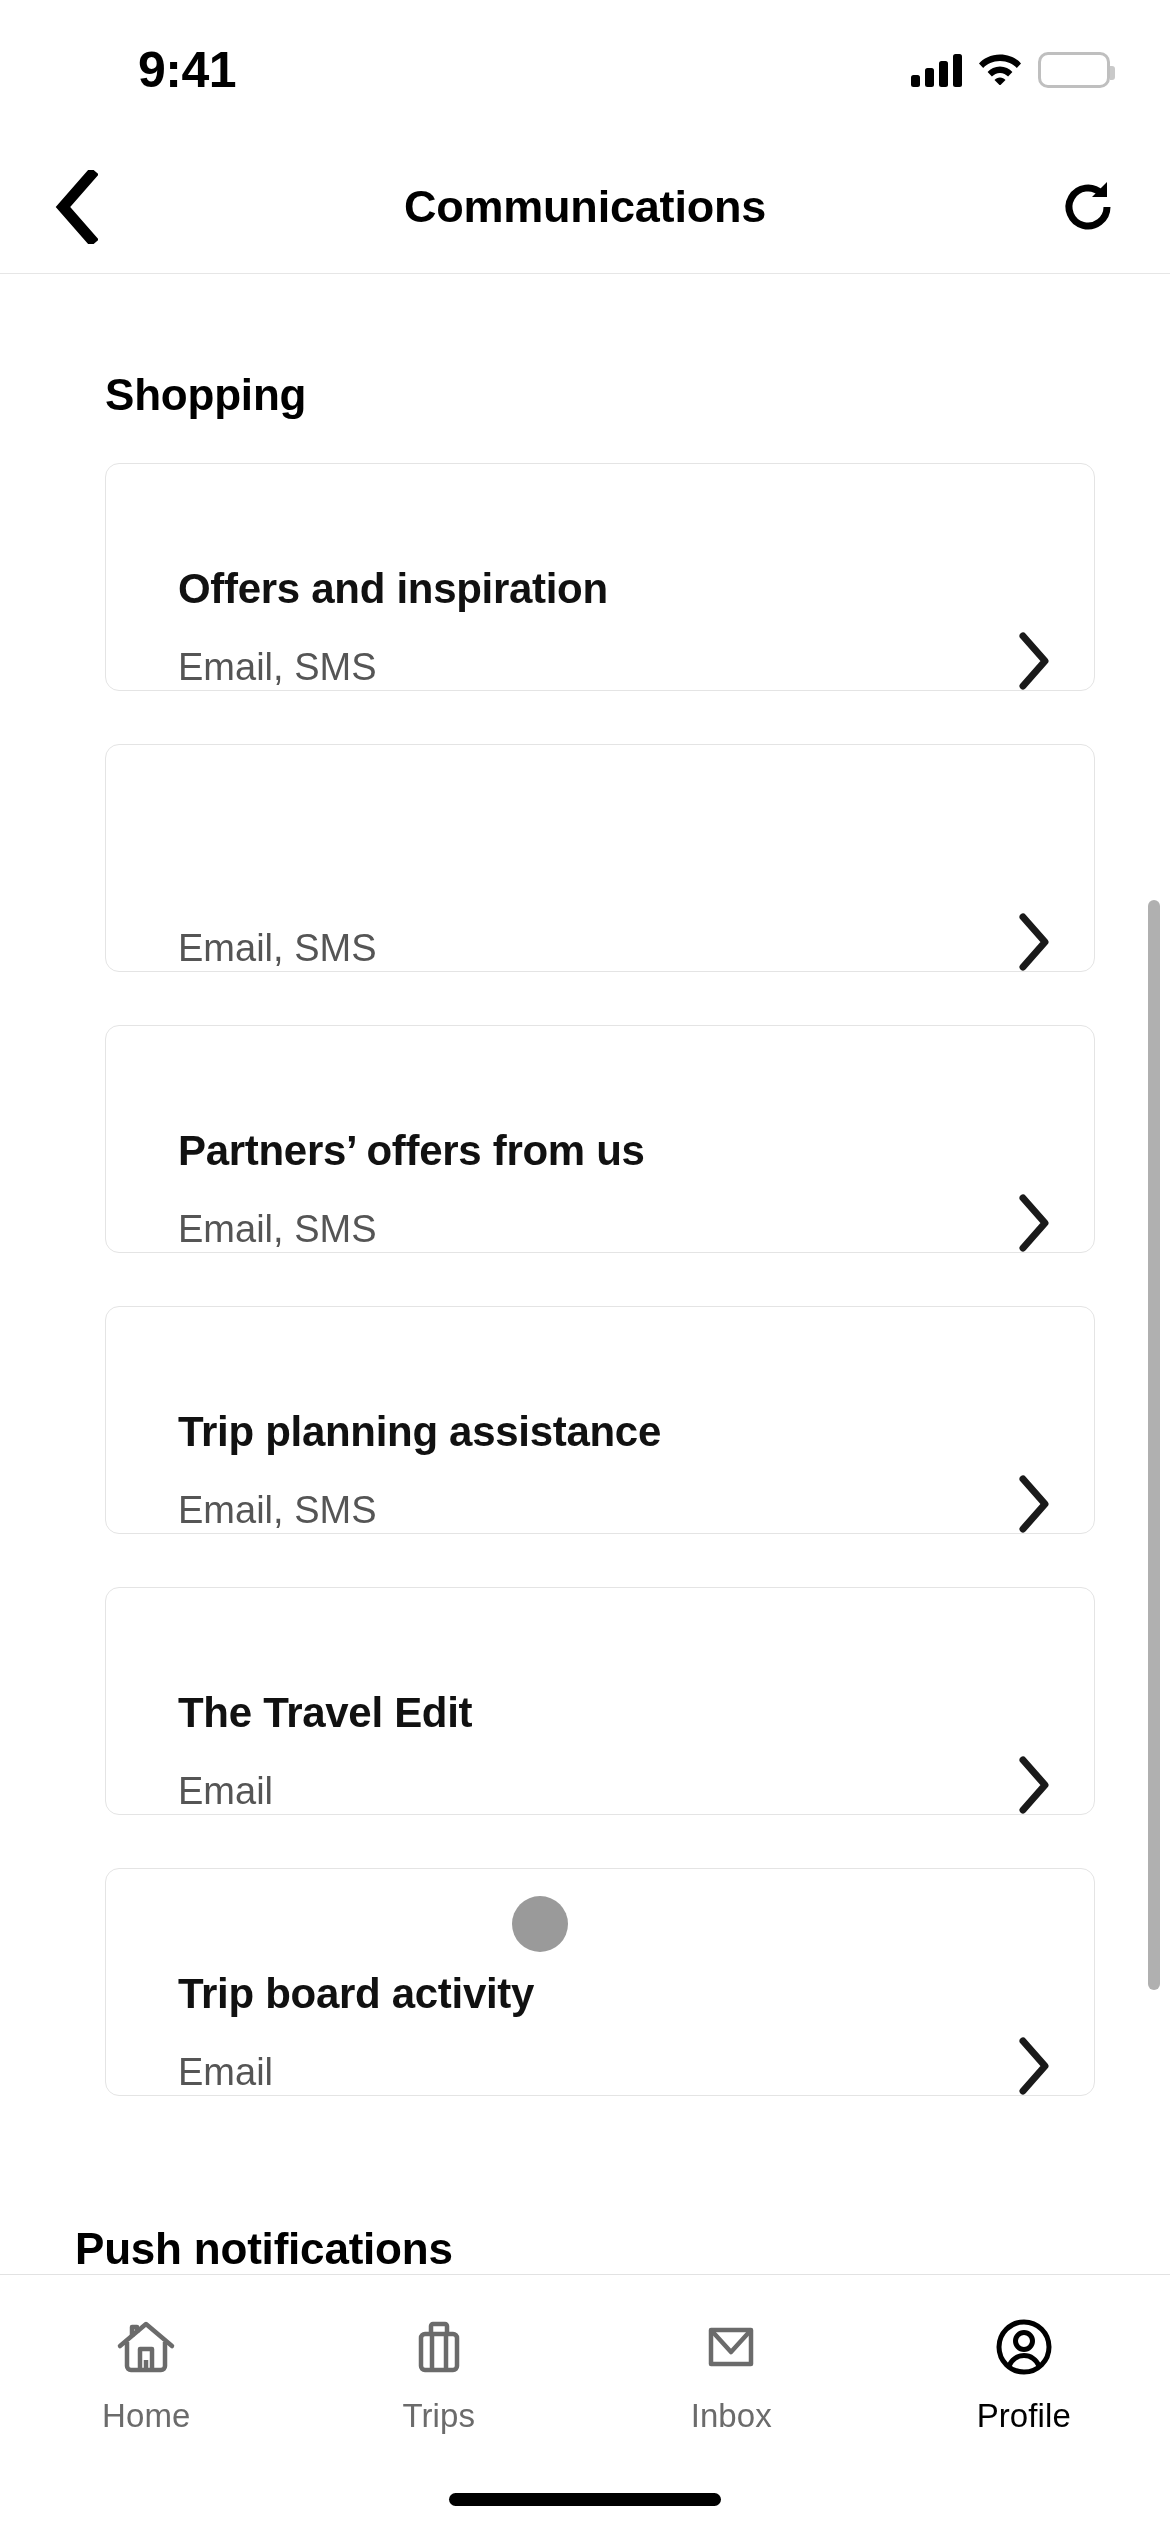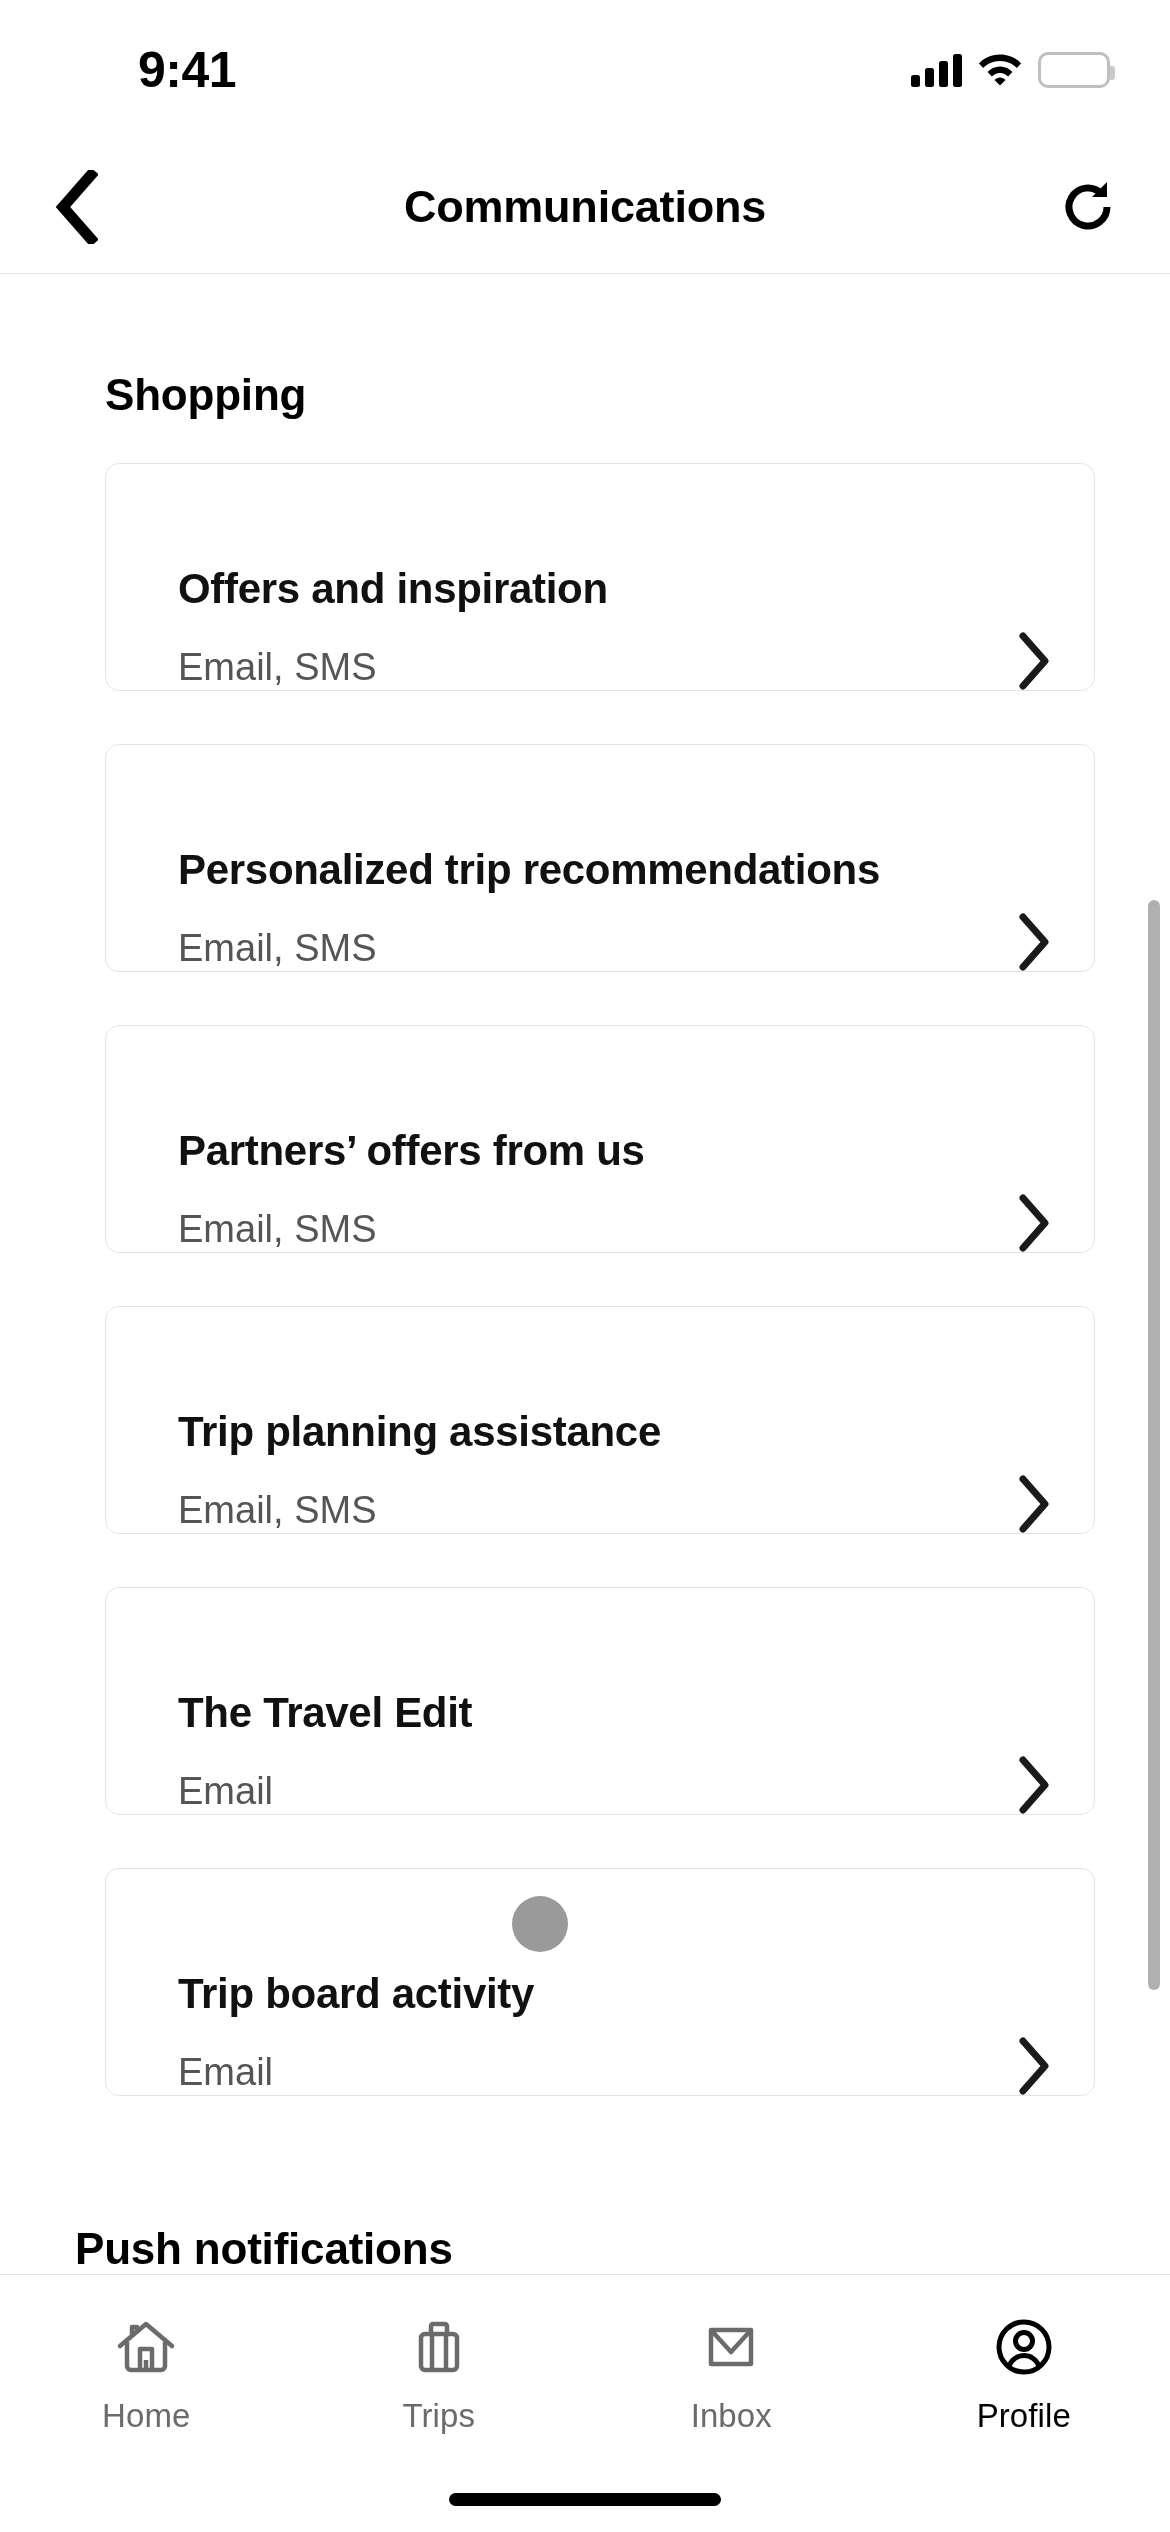--- a/index.html
+++ b/index.html
@@ -342,21 +342,20 @@
         </div>
         <div class="card-chevron">
           <svg width="34" height="58" viewBox="0 0 34 58">
             <path d="M6 4 L28 29 L6 54" fill="none" stroke="#1a1a1a" stroke-width="7" stroke-linecap="round" stroke-linejoin="round"></path>
           </svg>
         </div>
       </div>
 
       <div class="card">
         <div class="card-text">
-          <div class="card-title">Personalized trip recommendations</div>
           <div class="card-sub">Email, SMS</div>
         </div>
         <div class="card-chevron">
           <svg width="34" height="58" viewBox="0 0 34 58">
             <path d="M6 4 L28 29 L6 54" fill="none" stroke="#1a1a1a" stroke-width="7" stroke-linecap="round" stroke-linejoin="round"></path>
           </svg>
         </div>
       </div>
 
       <div class="card">

